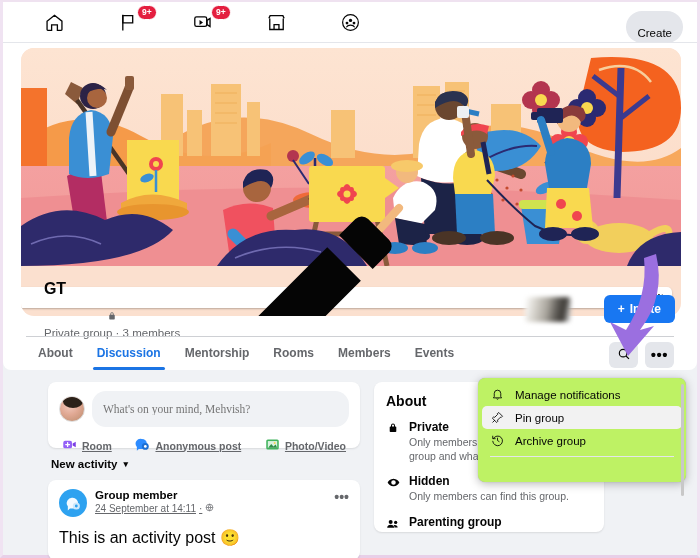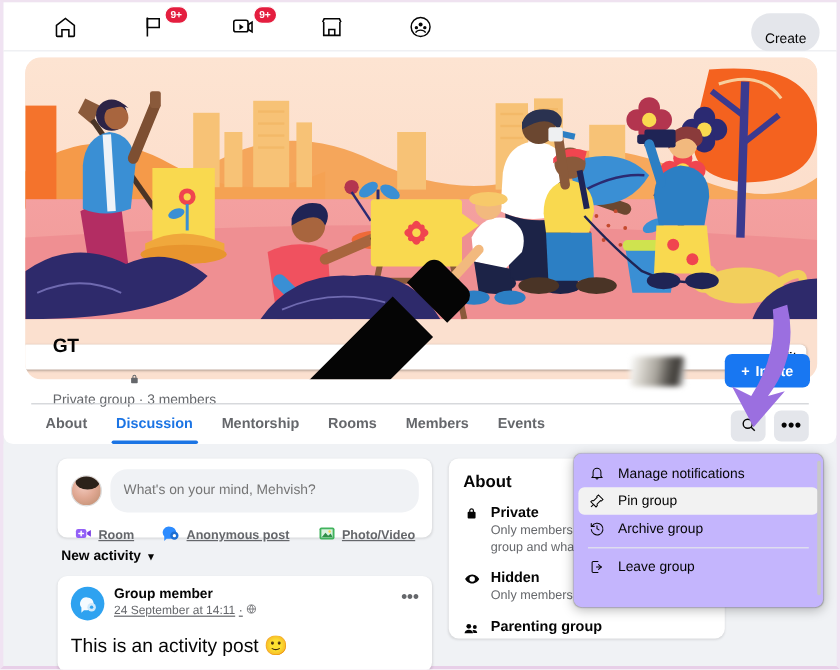--- a/index.html
+++ b/index.html
@@ -175,21 +175,21 @@
   #composer-avatar::after {
     content:""; position:absolute; left:3px; top:-2px;
     width:20px; height:13px; border-radius:50%;
     background:#2b2119;
   }
   #composer-input {
     flex: 1; height: 36px;
     background: #f0f2f5; border: none; border-radius: 14px;
     padding: 4px 11px;
     font-size: 11.5px; color: #65676b;
-    font-family: Liberation Sans, sans-serif;
+    font-family: Liberation Serif, serif;
     outline: none;
   }
   .composer-actions {
     display: flex; align-items: center; margin-top: 10px; padding: 0 3px;
     justify-content: space-between;
   }
   .ca-item {
     display: flex; align-items: center; gap: 5px;
     font-size: 10.5px; font-weight: bold; color: #65676b;
     cursor: pointer;
@@ -242,22 +242,22 @@
   }
   #about-title { font-size: 14px; font-weight: bold; color: #050505; }
   .about-row { display: flex; gap: 9px; margin-top: 11px; }
   .about-ic { width: 14px; flex: none; display:flex; justify-content:center; padding-top:2px; }
   .about-h { font-size: 12px; font-weight: bold; color: #050505; }
   .about-d { font-size: 10.5px; color: #65676b; line-height: 1.35; margin-top: 1px; }
 
   
   #dropdown {
     position: absolute; left: 475px; top: 376px;
-    width: 208px; height: 128px;
-    background: #c4b5fd;
+    width: 208px; height: 104px;
+    background: #bef264;
     border-radius: 7px;
     box-shadow: 0 2px 10px rgba(0,0,0,.28), 0 0 1px rgba(0,0,0,.25);
     padding: 5px 4px;
     z-index: 30;
   }
   .menu-item {
     display: flex; align-items: center; gap: 10px;
     height: 23px; padding: 0 8px;
     border-radius: 5px;
     font-size: 11.5px; color: #050505;
@@ -759,30 +759,20 @@
           <path d="M4.3 8.3A9 9 0 1 1 3.2 13.4"></path>
           <path d="M3.2 4v4.6h4.6"></path>
           <path d="M12 7.6V12l3 2"></path>
         </svg>
       </span>
       <span>Archive group</span>
     </div>
 
     <div class="menu-sep"></div>
 
-    <div class="menu-item">
-      <span class="menu-ic">
-        <svg width="13" height="13" viewBox="0 0 24 24" fill="none" stroke="#050505" stroke-width="1.6" stroke-linecap="round">
-          <path d="M13.5 3.5H6.2A1.7 1.7 0 0 0 4.5 5.2v13.6a1.7 1.7 0 0 0 1.7 1.7h7.3"></path>
-          <path d="M14.4 8.4L18.6 12l-4.2 3.6"></path>
-          <path d="M18.6 12h-7.4"></path>
-        </svg>
-      </span>
-      <span>Leave group</span>
-    </div>
 
     <div id="dd-scroll"></div>
   </div>
 
   <div id="arrow">
     <svg width="80" height="120" viewBox="0 0 80 120">
       <path d="M68 2 Q78 44 52 78 L66 74 L40 104 L22 70 L38 78 Q60 44 56 6Z" fill="#9b6fe0"></path>
     </svg>
   </div>
 

